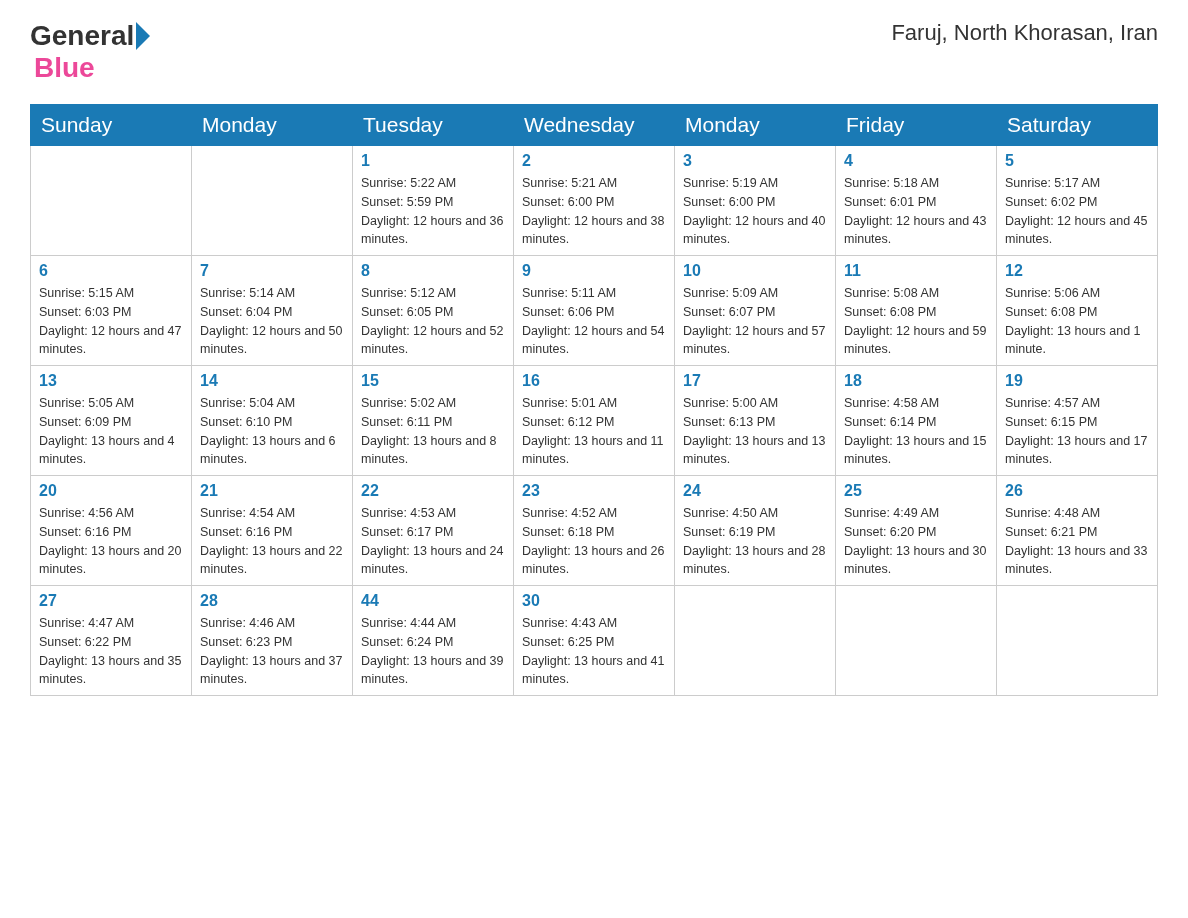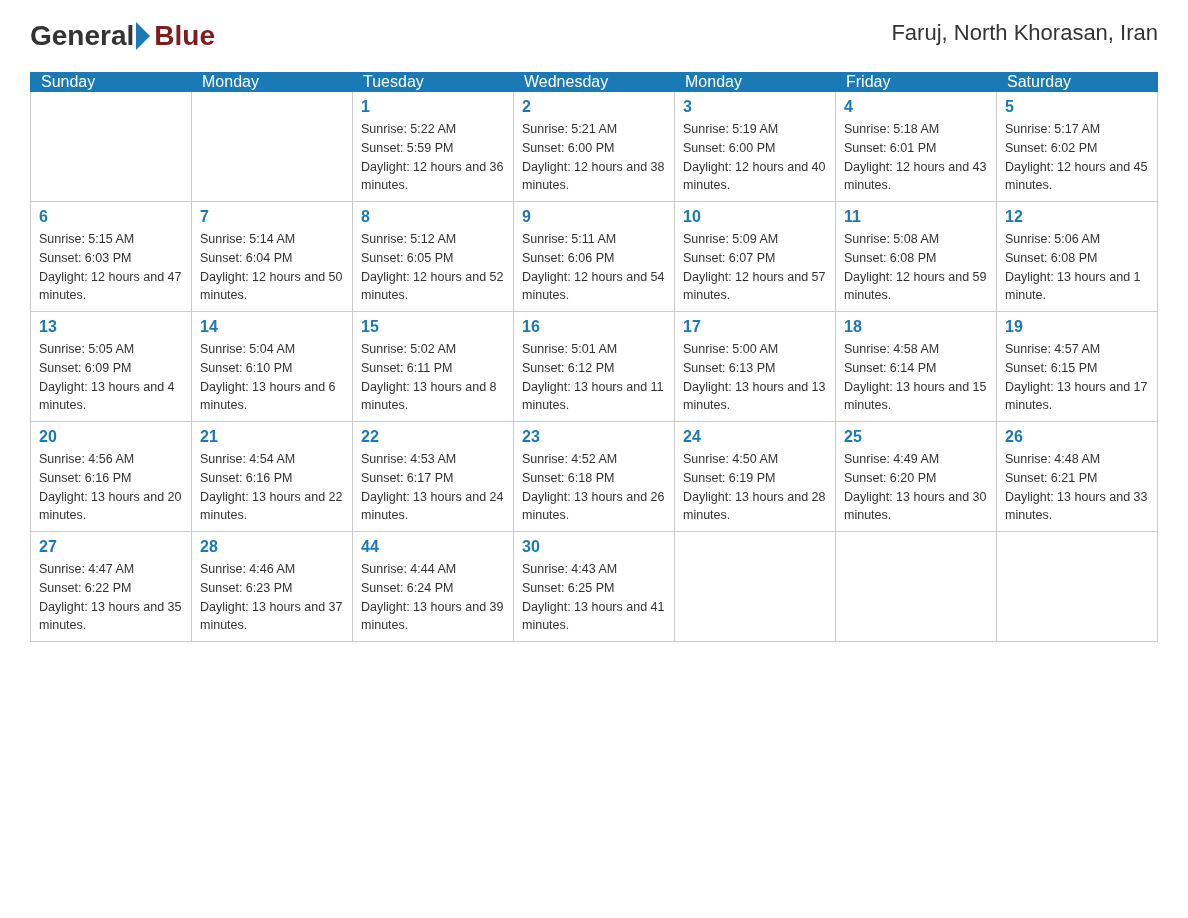--- a/index.html
+++ b/index.html
@@ -12,20 +12,21 @@
       min-height: 918px;
     }
     .header {
       display: flex;
       justify-content: space-between;
       align-items: flex-start;
       margin-bottom: 20px;
     }
     .logo {
       display: flex;
+      flex-direction: column;
       align-items: flex-start;
     }
     .logo-top {
       display: flex;
       align-items: center;
     }
     .logo-general {
       font-size: 28px;
       font-weight: bold;
       color: #333;
@@ -34,21 +35,21 @@
       width: 0;
       height: 0;
       border-left: 14px solid #1a7ab5;
       border-top: 14px solid transparent;
       border-bottom: 14px solid transparent;
       margin-left: 2px;
     }
     .logo-blue {
       font-size: 28px;
       font-weight: bold;
-      color: #7f1d1d;
+      color: #ec4899;
       margin-left: 4px;
     }
     .title-block {
       text-align: right;
     }
     .title-block h1 {
       font-size: 52px;
       font-weight: normal;
       color: #333;
     }
@@ -57,23 +58,23 @@
       font-weight: normal;
       color: #333;
     }
     .calendar {
       width: 100%;
       border-collapse: collapse;
     }
     .calendar th {
       background-color: #1a7ab5;
       color: #fff;
-      padding: 0 10px;
+      padding: 8px 10px;
       text-align: left;
-      font-size: 16px;
+      font-size: 21px;
       font-weight: normal;
       border: 1px solid #1a7ab5;
     }
     .calendar td {
       border: 1px solid #ccc;
       vertical-align: top;
       padding: 6px 8px;
       width: 14.28%;
       min-height: 100px;
     }

